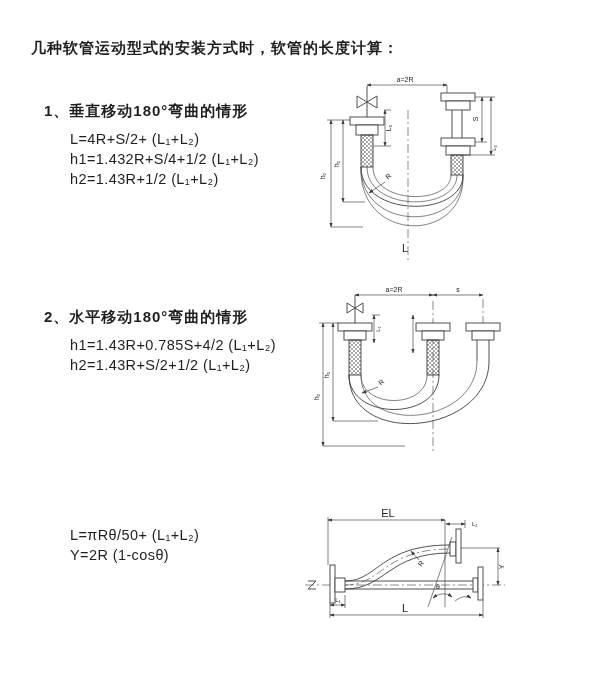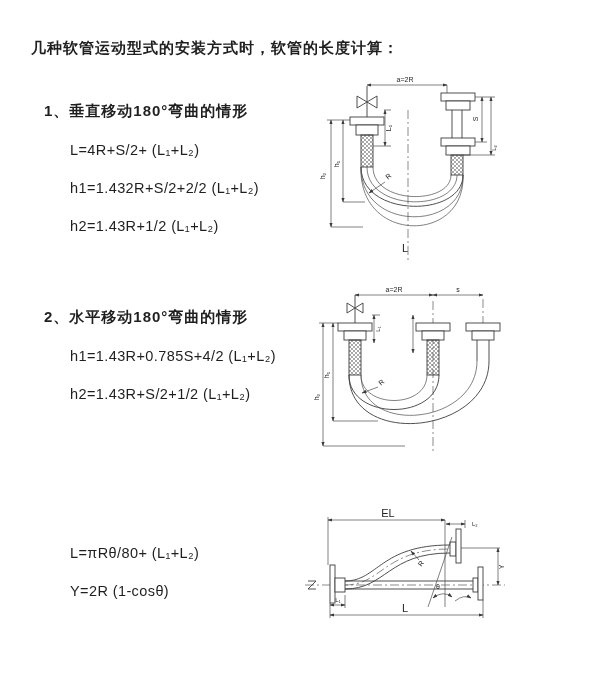--- a/index.html
+++ b/index.html
@@ -9,21 +9,21 @@
   }
   .page-title{
     position:absolute;left:18px;top:26px;font-size:15px;font-weight:700;
     letter-spacing:1px;margin:13px;
   }
   .section{position:absolute;left:44px;}
   #section-1{top:102px;}
   #section-2{top:308px;}
   #section-3{top:524px;}
   .heading{font-size:15px;font-weight:700;margin:0 0 9px 0;letter-spacing:1px;}
-  .formula{font-size:14.5px;font-weight:400;margin:20px 0 0 0;padding-left:26px;letter-spacing:0.4px;line-height:18px;}
+  .formula{font-size:14.5px;font-weight:400;margin:2px 0 0 0;padding-left:26px;letter-spacing:0.4px;line-height:18px;}
   .diag{position:absolute;}
   #diagram-1{left:305px;top:72px;}
   #diagram-2{left:310px;top:283px;}
   #diagram-3{left:300px;top:507px;}
   svg .ln{stroke:#3c3c3c;stroke-width:0.9;fill:none;}
   svg .thin{stroke:#4a4a4a;stroke-width:0.7;fill:none;}
   svg .cl{stroke:#5a5a5a;stroke-width:0.7;fill:none;stroke-dasharray:9 3 2 3;}
   svg .fit{stroke:#3c3c3c;stroke-width:0.9;fill:#ffffff;}
   svg .braid{stroke:#3c3c3c;stroke-width:0.9;fill:url(#hatch);}
   svg .dim{stroke:#4a4a4a;stroke-width:0.7;fill:none;}
@@ -43,32 +43,32 @@
       <path d="M0,1.5 L10,5 L0,8.5 z" fill="#3c3c3c"></path>
     </marker>
   </defs>
 </svg>
 
 <h1 class="page-title">几种软管运动型式的安装方式时，软管的长度计算：</h1>
 
 <div class="section" id="section-1">
   <p class="heading">1、垂直移动180°弯曲的情形</p>
   <p class="formula">L=4R+S/2+ (L₁+L₂)</p>
-  <p class="formula">h1=1.432R+S/2+2/2 (L₁+L₂)</p>
+  <p class="formula">h1=1.432R+S/4+1/2 (L₁+L₂)</p>
   <p class="formula">h2=1.43R+1/2 (L₁+L₂)</p>
 </div>
 
 <div class="section" id="section-2">
   <p class="heading">2、水平移动180°弯曲的情形</p>
   <p class="formula">h1=1.43R+0.785S+4/2 (L₁+L₂)</p>
   <p class="formula">h2=1.43R+S/2+1/2 (L₁+L₂)</p>
 </div>
 
 <div class="section" id="section-3">
-  <p class="formula">L=πRθ/80+ (L₁+L₂)</p>
+  <p class="formula">L=πRθ/50+ (L₁+L₂)</p>
   <p class="formula">Y=2R (1-cosθ)</p>
 </div>
 
 <svg id="diagram-1" class="diag" width="285" height="192" viewBox="0 0 285 192">
 
   <path class="cl" d="M103,38 V188"></path>
 
   <g>
     <path class="ln" d="M62,14 V45"></path>
     <path class="fit" d="M52,24 L62,30 L52,36 Z"></path>

